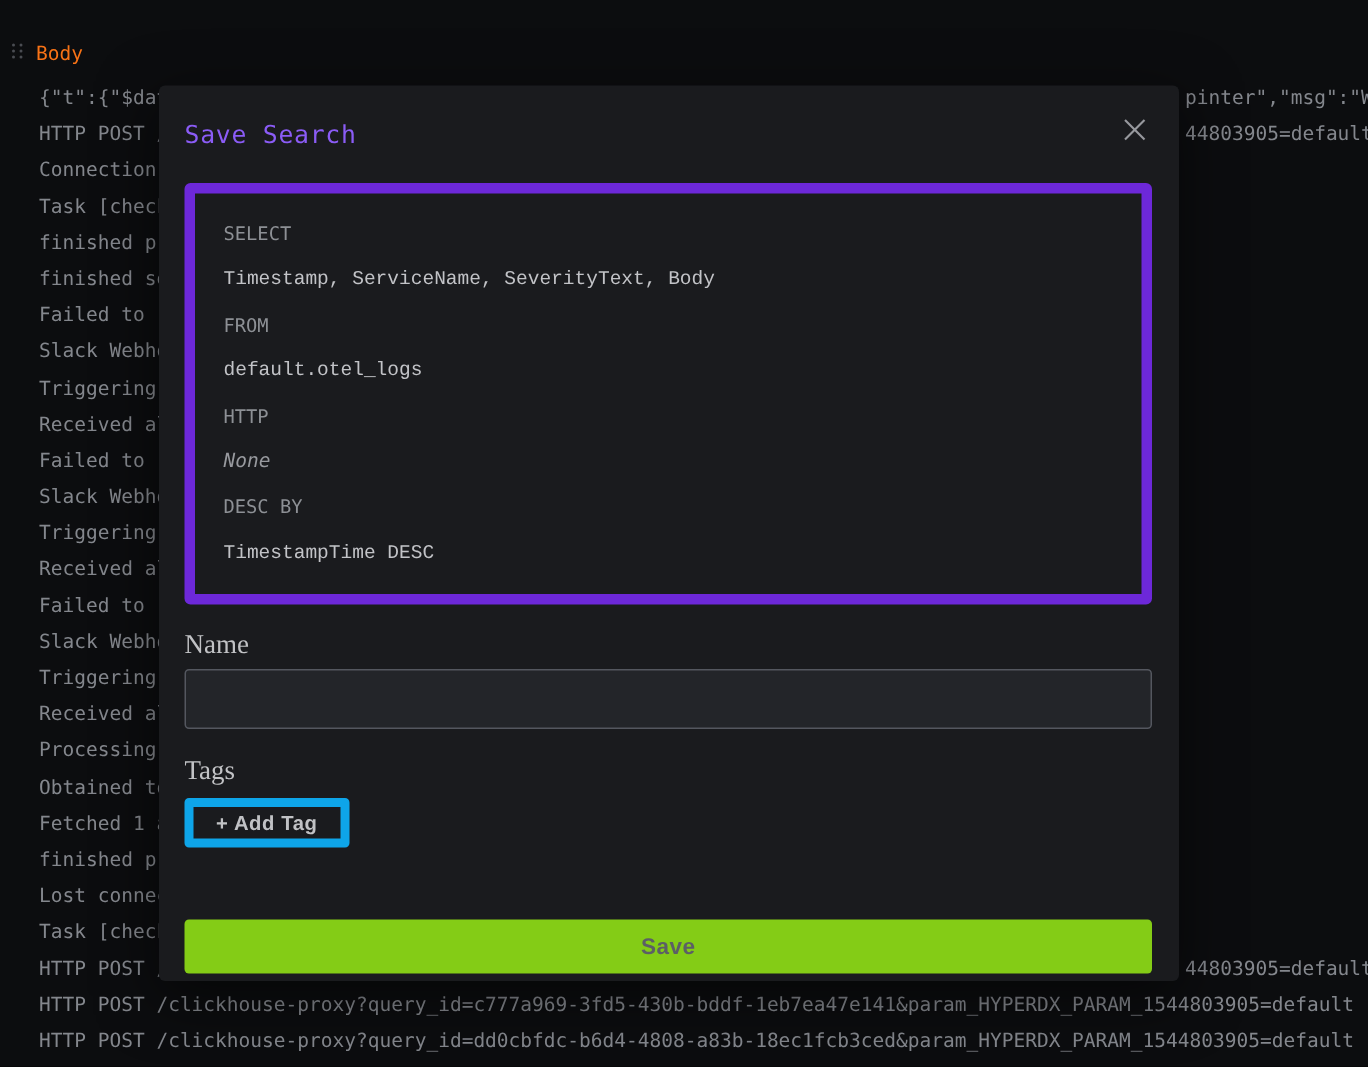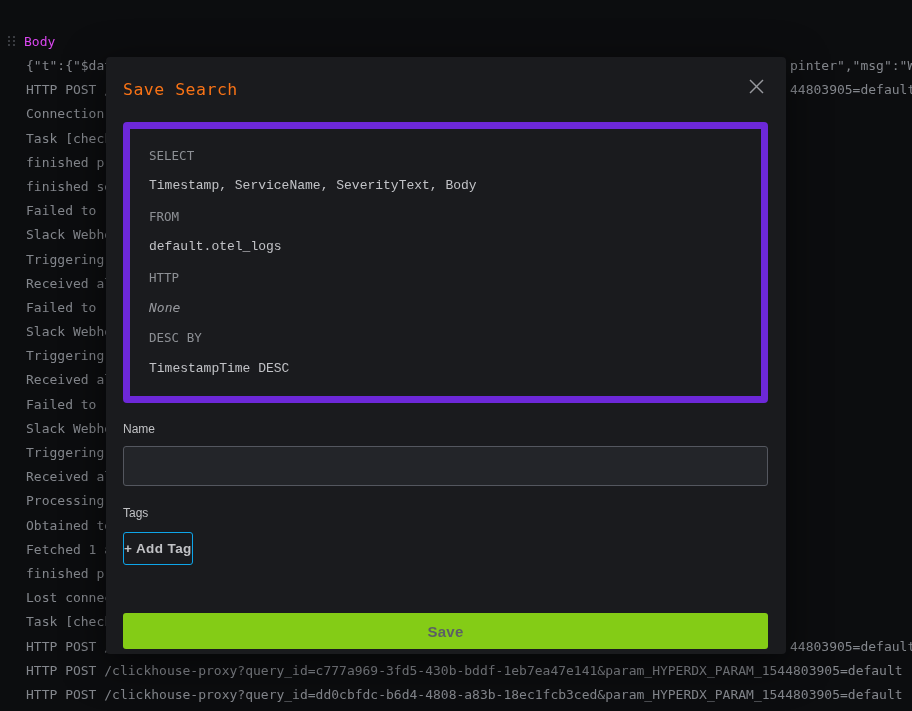--- a/index.html
+++ b/index.html
@@ -12,22 +12,22 @@
     overflow: hidden;
     font-family: "DejaVu Sans Mono", monospace;
   }
 
   
   .col-header {
     position: absolute;
     left: 8px; top: 29px;
     height: 24px;
     display: flex;
-    align-items: center;
-    color: #d946ef;
+    align-items: flex-start;
+    color: #f97316;
     font-size: 13px;
   }
   .drag-icon {
     display: grid;
     grid-template-columns: 2px 2px;
     grid-template-rows: 2px 2px 2px;
     gap: 2px 3px;
     margin-right: 9px;
     opacity: .85;
   }
@@ -71,21 +71,21 @@
   .modal-header {
     display: flex;
     align-items: center;
     justify-content: space-between;
     padding: 20px 16px 0 17px;
     height: 44px;
   }
   .modal-title {
     font-size: 16.5px;
     letter-spacing: .5px;
-    color: #f97316;
+    color: #8b5cf6;
     font-weight: 500;
   }
   .close-btn {
     width: 28px; height: 28px;
     display: flex; align-items: center; justify-content: center;
     background: transparent; border: none; cursor: pointer;
     margin-top: -6px;
   }
   .modal-body { padding: 0 18px 16px 17px; }
 
@@ -95,22 +95,22 @@
     border-radius: 4px;
     padding: 12px 19px;
   }
   .q-row { line-height: 30.4px; white-space: pre; }
   .q-label { font-size: 12.5px; color: #8d9095; }
   .q-value { font-size: 13px; color: #c2c3c7; font-family: Liberation Mono, monospace; }
   .q-none  { font-size: 13px; color: #97999e; font-style: italic; }
 
   .field-label {
     margin-top: 16px;
-    font-family: Liberation Sans, sans-serif;
-    font-size: 12px;
+    font-family: Liberation Serif, serif;
+    font-size: 18px;
     color: #c1c2c5;
     height: 20px;
     line-height: 20px;
   }
   .name-input {
     margin-top: 7px;
     width: 100%;
     height: 40px;
     background: #232529;
     border: 1px solid #54575f;
@@ -120,24 +120,24 @@
     font-size: 14px;
     padding: 0 12px;
     outline: none;
     display: block;
   }
   .tags-label { margin-top: 17px; }
   .add-tag-btn {
     margin-top: 9px;
     display: inline-flex;
     align-items: center;
-    padding: 0 0;
+    padding: 0 15px;
     height: 33px;
     background: transparent;
-    border: 1px solid #0ea5e9;
+    border: 6px solid #0ea5e9;
     border-radius: 3px;
     color: #c1c2c5;
     font-family: "Liberation Sans", sans-serif;
     font-size: 13.5px;
     font-weight: bold;
     letter-spacing: .4px;
     cursor: pointer;
   }
   .save-btn {
     margin-top: 48px;

